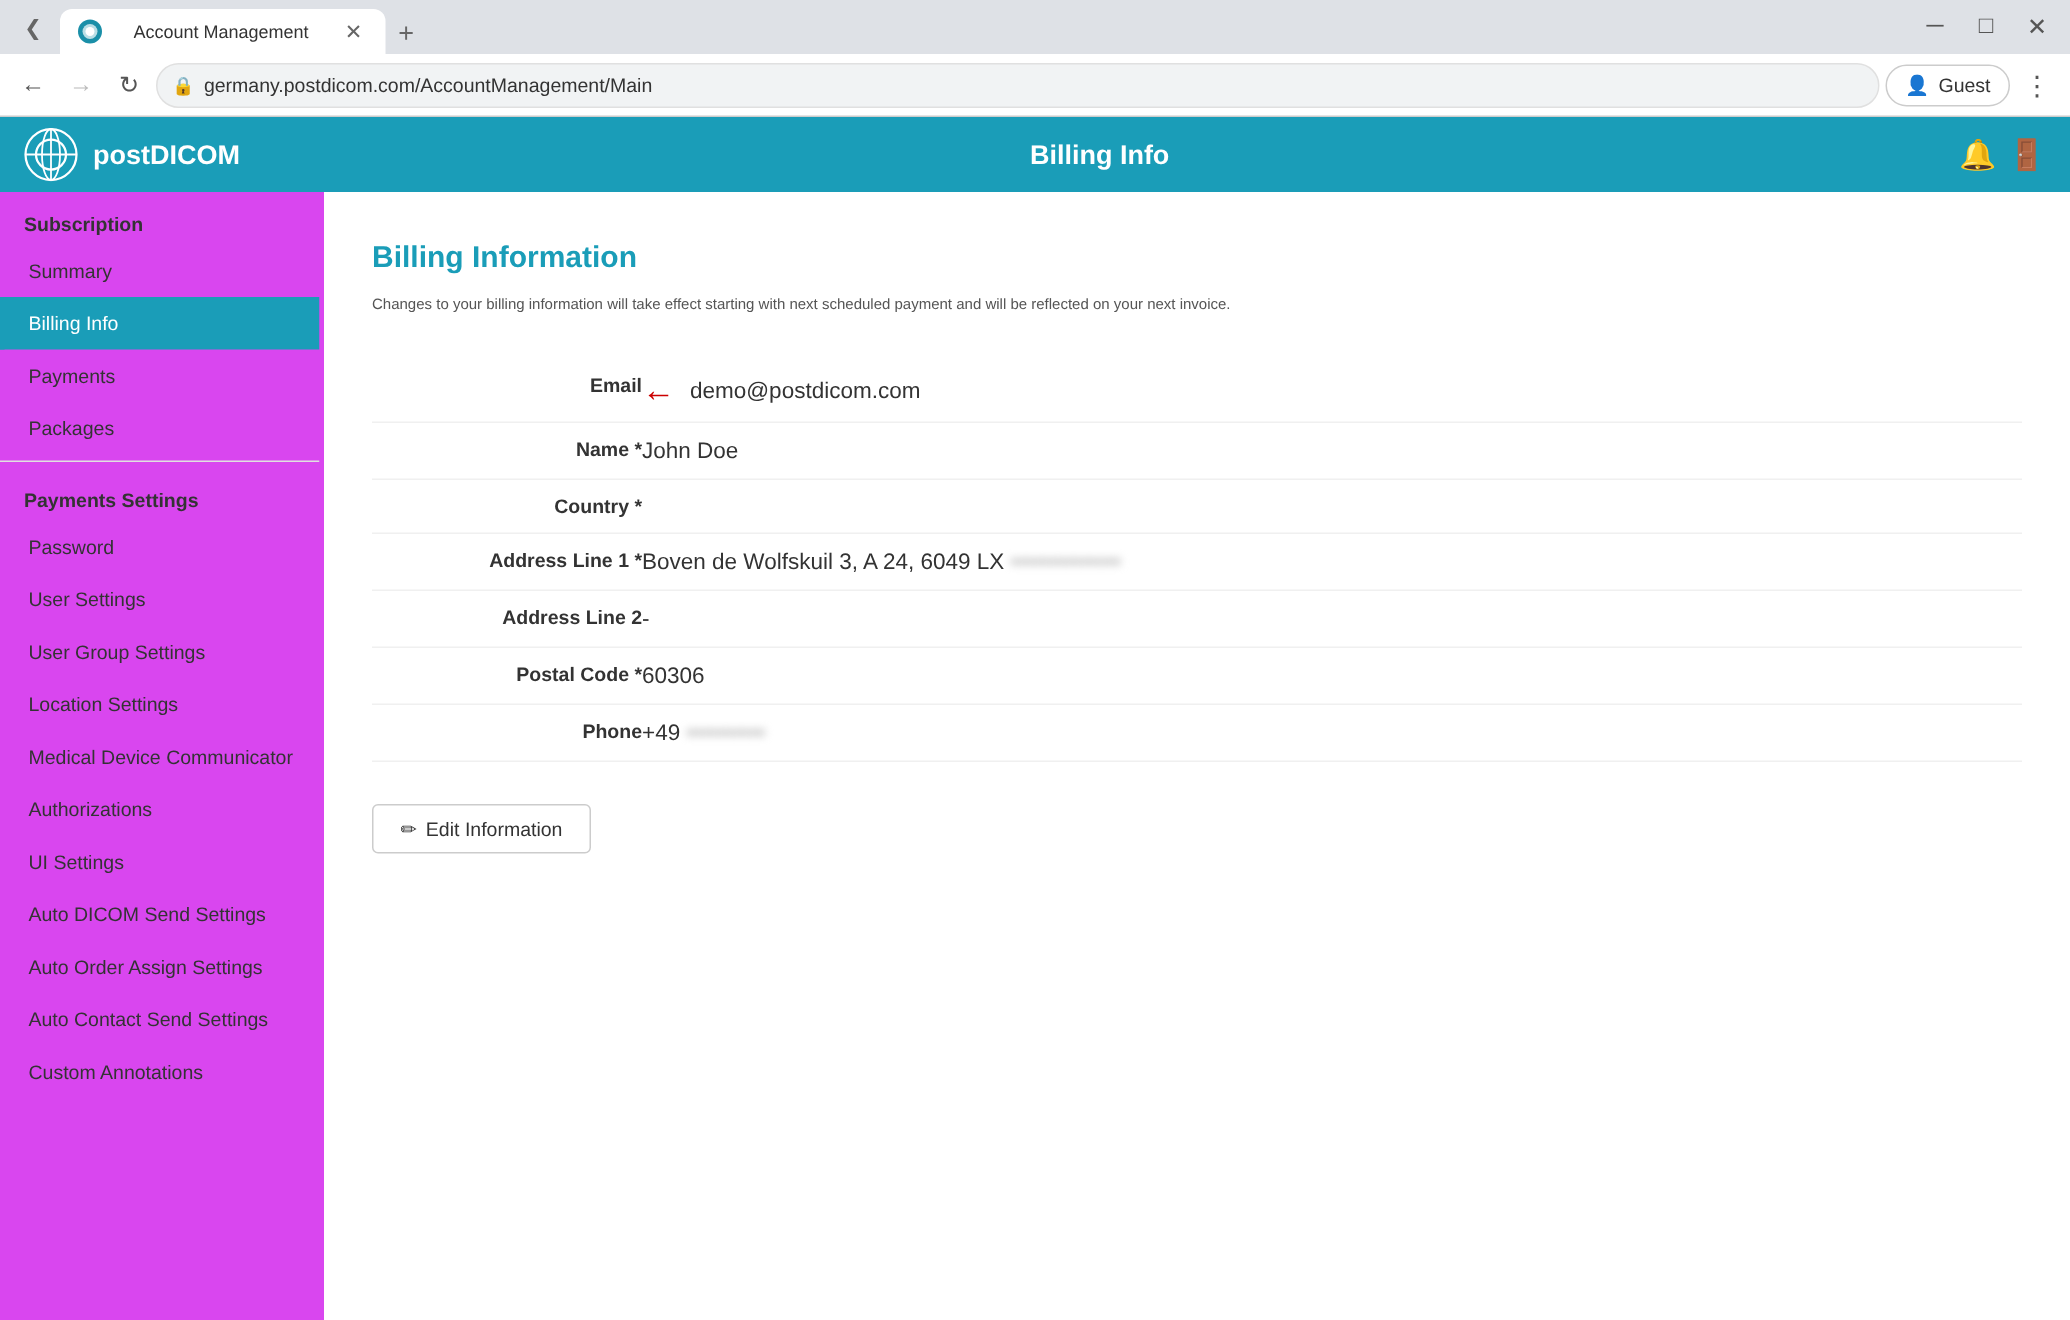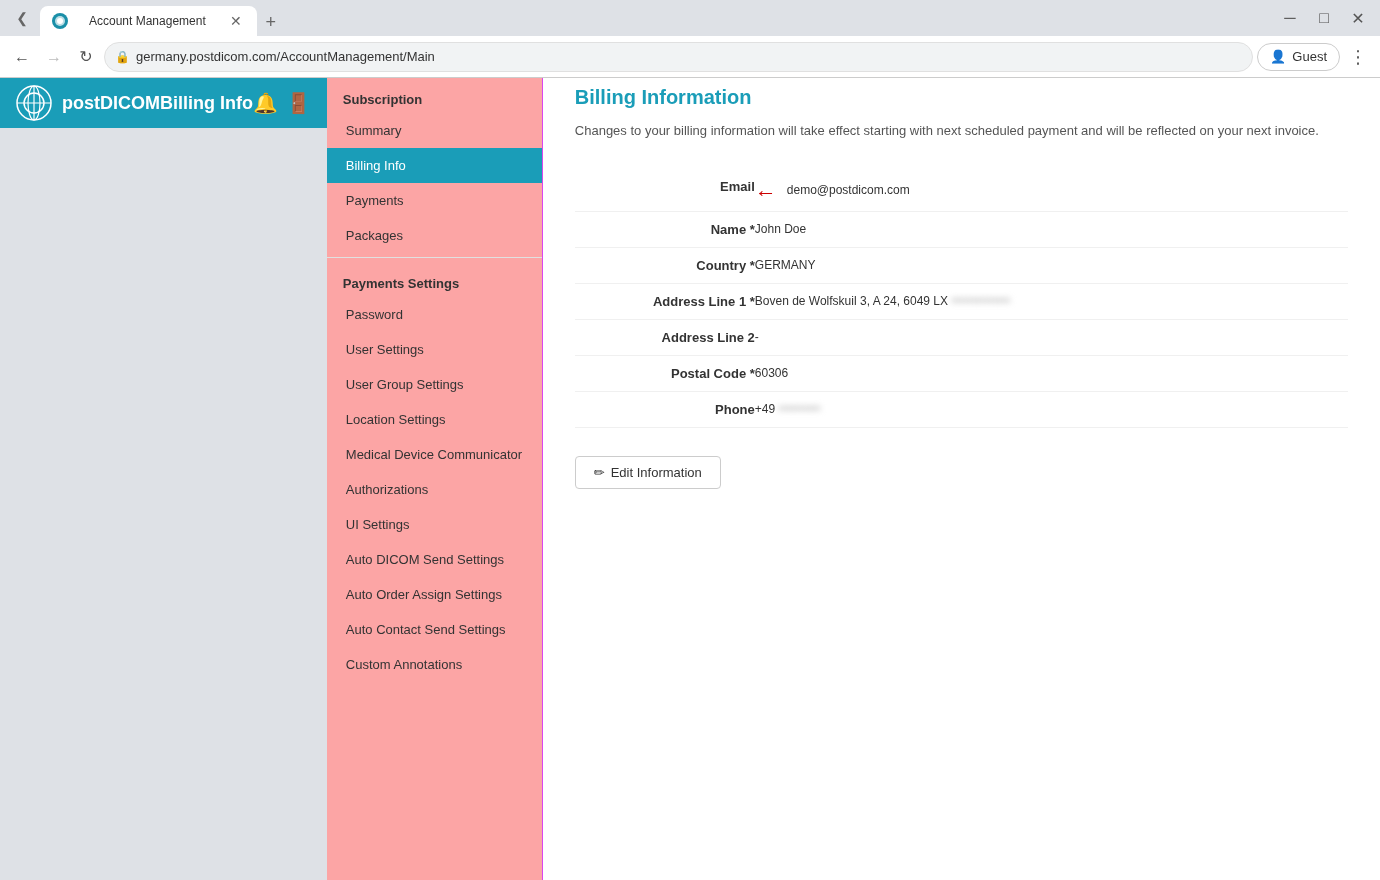--- a/index.html
+++ b/index.html
@@ -19,47 +19,47 @@
     .browser-toolbar { background: #ffffff; height: 42px; display: flex; align-items: center; padding: 0 8px; gap: 4px; border-bottom: 1px solid #ccc; }
     .nav-btn { width: 28px; height: 28px; display: flex; align-items: center; justify-content: center; color: #555; cursor: pointer; border-radius: 50%; font-size: 16px; }
     .nav-btn.disabled { color: #bbb; cursor: default; }
     .address-bar { flex: 1; height: 30px; background: #f1f3f4; border: 1px solid #e0e0e0; border-radius: 15px; display: flex; align-items: center; padding: 0 10px; gap: 6px; font-size: 13px; color: #333; }
     .address-bar-icon { color: #666; font-size: 12px; }
     .address-text { flex: 1; color: #333; }
     .profile-btn { height: 28px; padding: 0 12px; border: 1px solid #ccc; border-radius: 14px; display: flex; align-items: center; gap: 6px; cursor: pointer; font-size: 13px; color: #333; background: white; }
     .menu-btn { width: 28px; height: 28px; display: flex; align-items: center; justify-content: center; color: #555; cursor: pointer; border-radius: 4px; font-size: 18px; }
 
     
-    .app-wrapper { display: flex; flex-direction: row; height: calc(880px - 78px); }
+    .app-wrapper { display: flex; flex-direction: column; height: calc(880px - 78px); }
     .app-header { background: #1a9db8; height: 50px; display: flex; align-items: center; justify-content: space-between; padding: 0 16px; }
     .app-header-logo { display: flex; align-items: center; gap: 10px; }
     .logo-icon { width: 36px; height: 36px; }
     .logo-text { color: white; font-size: 18px; font-weight: 600; }
     .app-header-title { color: white; font-weight: 700; font-size: 18px; }
     .app-header-actions { display: flex; gap: 8px; }
     .header-action-btn { color: white; font-size: 20px; cursor: pointer; }
 
     .app-body { display: flex; flex: 1; overflow: hidden; }
 
     
-    .sidebar { width: 216px; background: #fca5a5; border-right: 1px solid #d946ef; overflow-y: auto; flex-shrink: 0; }
+    .sidebar { width: 216px; background: #d946ef; border-right: 3px solid #d946ef; overflow-y: auto; flex-shrink: 0; }
     .sidebar-section-header { padding: 14px 16px 6px; font-weight: 700; font-size: 13px; color: #333; }
     .sidebar-item { padding: 10px 16px; font-size: 13px; color: #333; cursor: pointer; border-left: 3px solid transparent; }
     .sidebar-item.active { background: #1a9db8; color: white; border-left-color: #1a9db8; }
     .sidebar-divider { height: 1px; background: #e0e0e0; margin: 4px 0; }
 
     
-    .main-content { flex: 1; background: white; overflow-y: auto; padding: 8px 32px; }
+    .main-content { flex: 1; background: white; overflow-y: auto; padding: 33px 32px; }
     .page-title { color: #1a9db8; font-size: 20px; font-weight: 600; margin-bottom: 12px; }
-    .page-description { font-size: 13px; color: #555; margin-bottom: 28px; line-height: 1.5; }
+    .page-description { font-size: 10px; color: #555; margin-bottom: 28px; line-height: 1.5; }
 
     .info-table { width: 100%; }
     .info-row { display: flex; padding: 10px 0; border-bottom: 1px solid #f0f0f0; }
     .info-label { width: 180px; font-weight: 600; font-size: 13px; color: #333; flex-shrink: 0; text-align: right; }
-    .info-value { font-size: 12px; color: #333; flex: 1; }
+    .info-value { font-size: 15px; color: #333; flex: 1; }
 
     .edit-btn { margin-top: 28px; padding: 8px 18px; background: white; border: 1px solid #ccc; border-radius: 4px; font-size: 13px; color: #333; cursor: pointer; display: flex; align-items: center; gap: 6px; }
   </style>
 </head>
 <body>
 
 <div class="browser-chrome">
 
   <div class="browser-titlebar">
     <div class="tab-arrow">❮</div>
@@ -157,21 +157,20 @@
             </span>
           </div>
 
           <div class="info-row">
             <span class="info-label">Name *</span>
             <span class="info-value">John Doe</span>
           </div>
 
           <div class="info-row">
             <span class="info-label">Country *</span>
-            <span class="info-value">GERMANY</span>
           </div>
 
 
           <div class="info-row">
             <span class="info-label">Address Line 1 *</span>
             <span class="info-value">Boven de Wolfskuil 3, A 24, 6049 LX <span style="filter:blur(3px);color:#aaa;">••••••••••••••</span></span>
           </div>
 
           <div class="info-row">
             <span class="info-label">Address Line 2</span>

